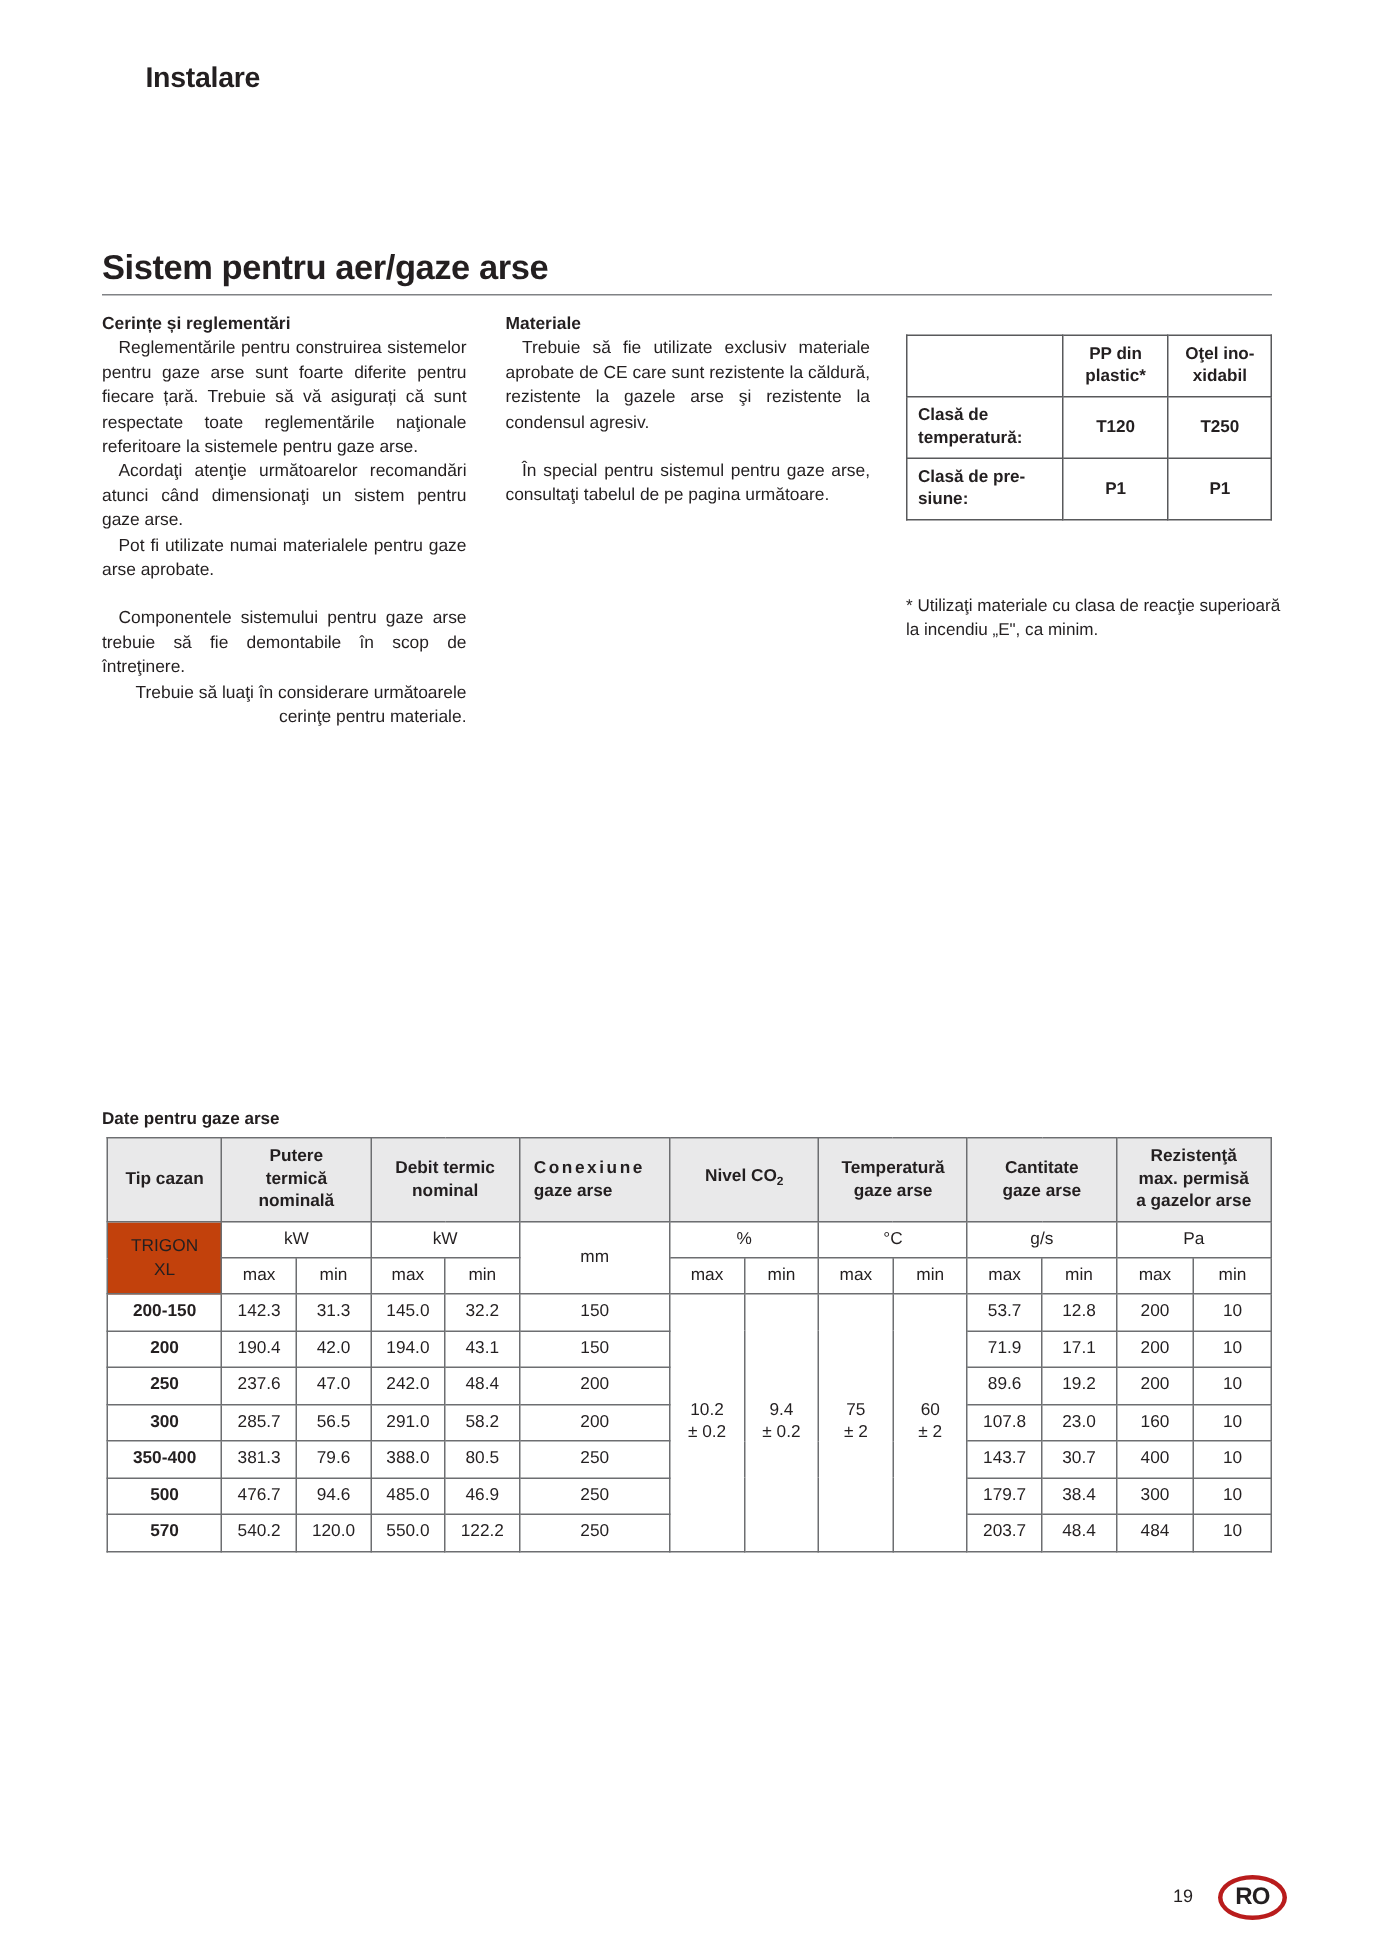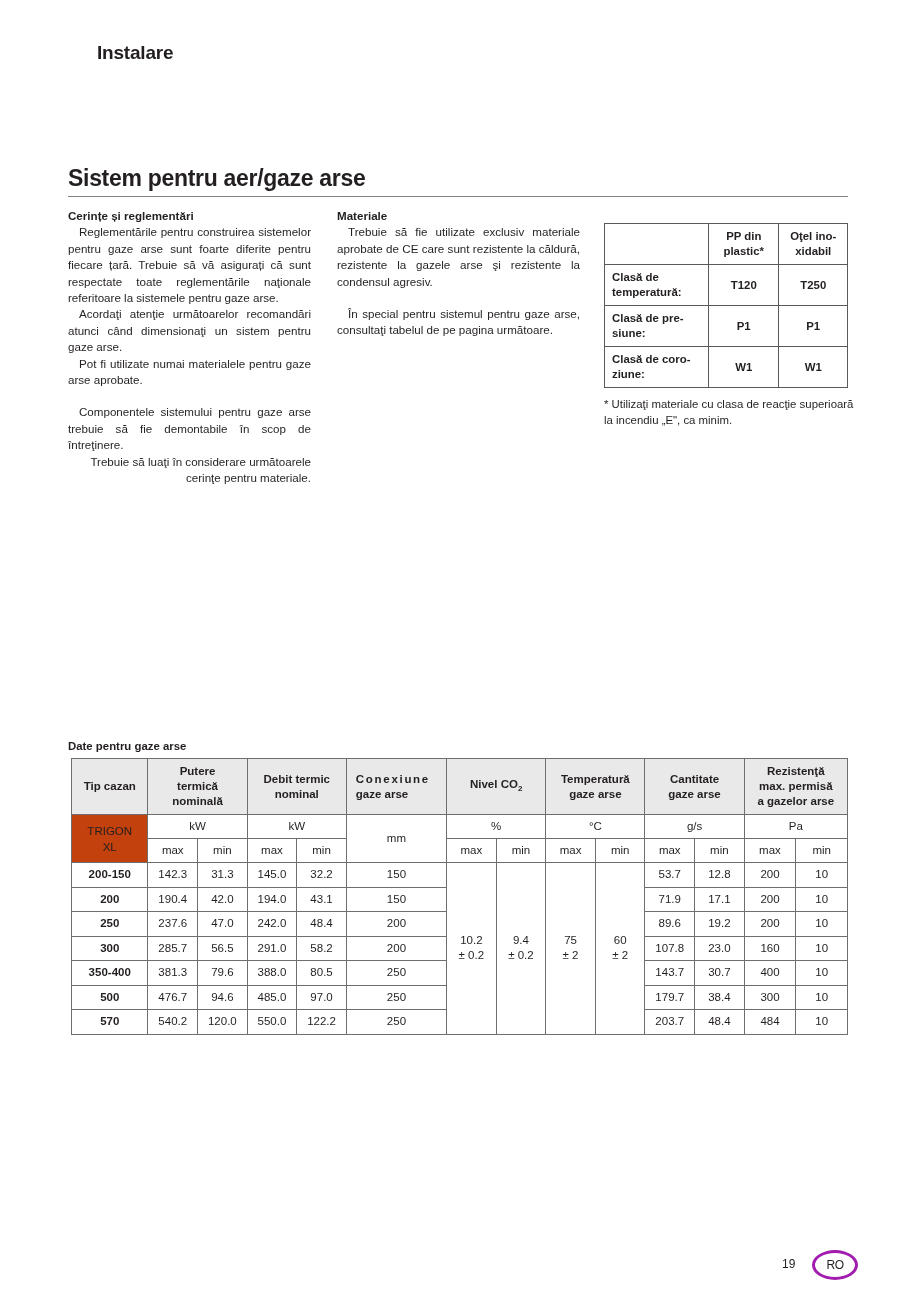--- a/index.html
+++ b/index.html
@@ -172,28 +172,28 @@
     top: 1257px;
     font-size: 12px;
     color: #231f20;
   }
   .footer-badge {
     position: absolute;
     left: 812px;
     top: 1250px;
     width: 46px;
     height: 30px;
-    border: 3px solid #a21caf;
+    border: 3px solid #b91c1c;
     border-radius: 50%;
     box-sizing: border-box;
     display: flex;
     align-items: center;
     justify-content: center;
-    font-size: 12px;
-    font-weight: normal;
+    font-size: 16px;
+    font-weight: bold;
     letter-spacing: -0.5px;
     color: #231f20;
   }
 </style>
 </head>
 <body>
 
 <div class="page">
 
   <div class="running-head">Instalare</div>
@@ -239,28 +239,20 @@
         <td class="val">T120</td>
         <td class="val">T250</td>
       </tr>
       <tr>
         <td class="rowlabel">
           <span class="stack">Clasă de pre-</span>
           <span class="stack">siune:</span>
         </td>
         <td class="val">P1</td>
         <td class="val">P1</td>
-      </tr>
-      <tr>
-        <td class="rowlabel">
-          <span class="stack">Clasă de coro-</span>
-          <span class="stack">ziune:</span>
-        </td>
-        <td class="val">W1</td>
-        <td class="val">W1</td>
       </tr>
     </tbody>
   </table>
 
   <div class="mat-note">* Utilizaţi materiale cu clasa de reacţie superioară la incendiu „E", ca minim.</div>
 
   <div class="data-caption">Date pentru gaze arse</div>
 
   <table class="data-table">
     <colgroup>
@@ -423,21 +415,21 @@
         <td>30.7</td>
         <td>400</td>
         <td>10</td>
       </tr>
 
       <tr>
         <td class="rowhead">500</td>
         <td>476.7</td>
         <td>94.6</td>
         <td>485.0</td>
-        <td>97.0</td>
+        <td>46.9</td>
         <td>250</td>
         <td>179.7</td>
         <td>38.4</td>
         <td>300</td>
         <td>10</td>
       </tr>
 
       <tr>
         <td class="rowhead">570</td>
         <td>540.2</td>

